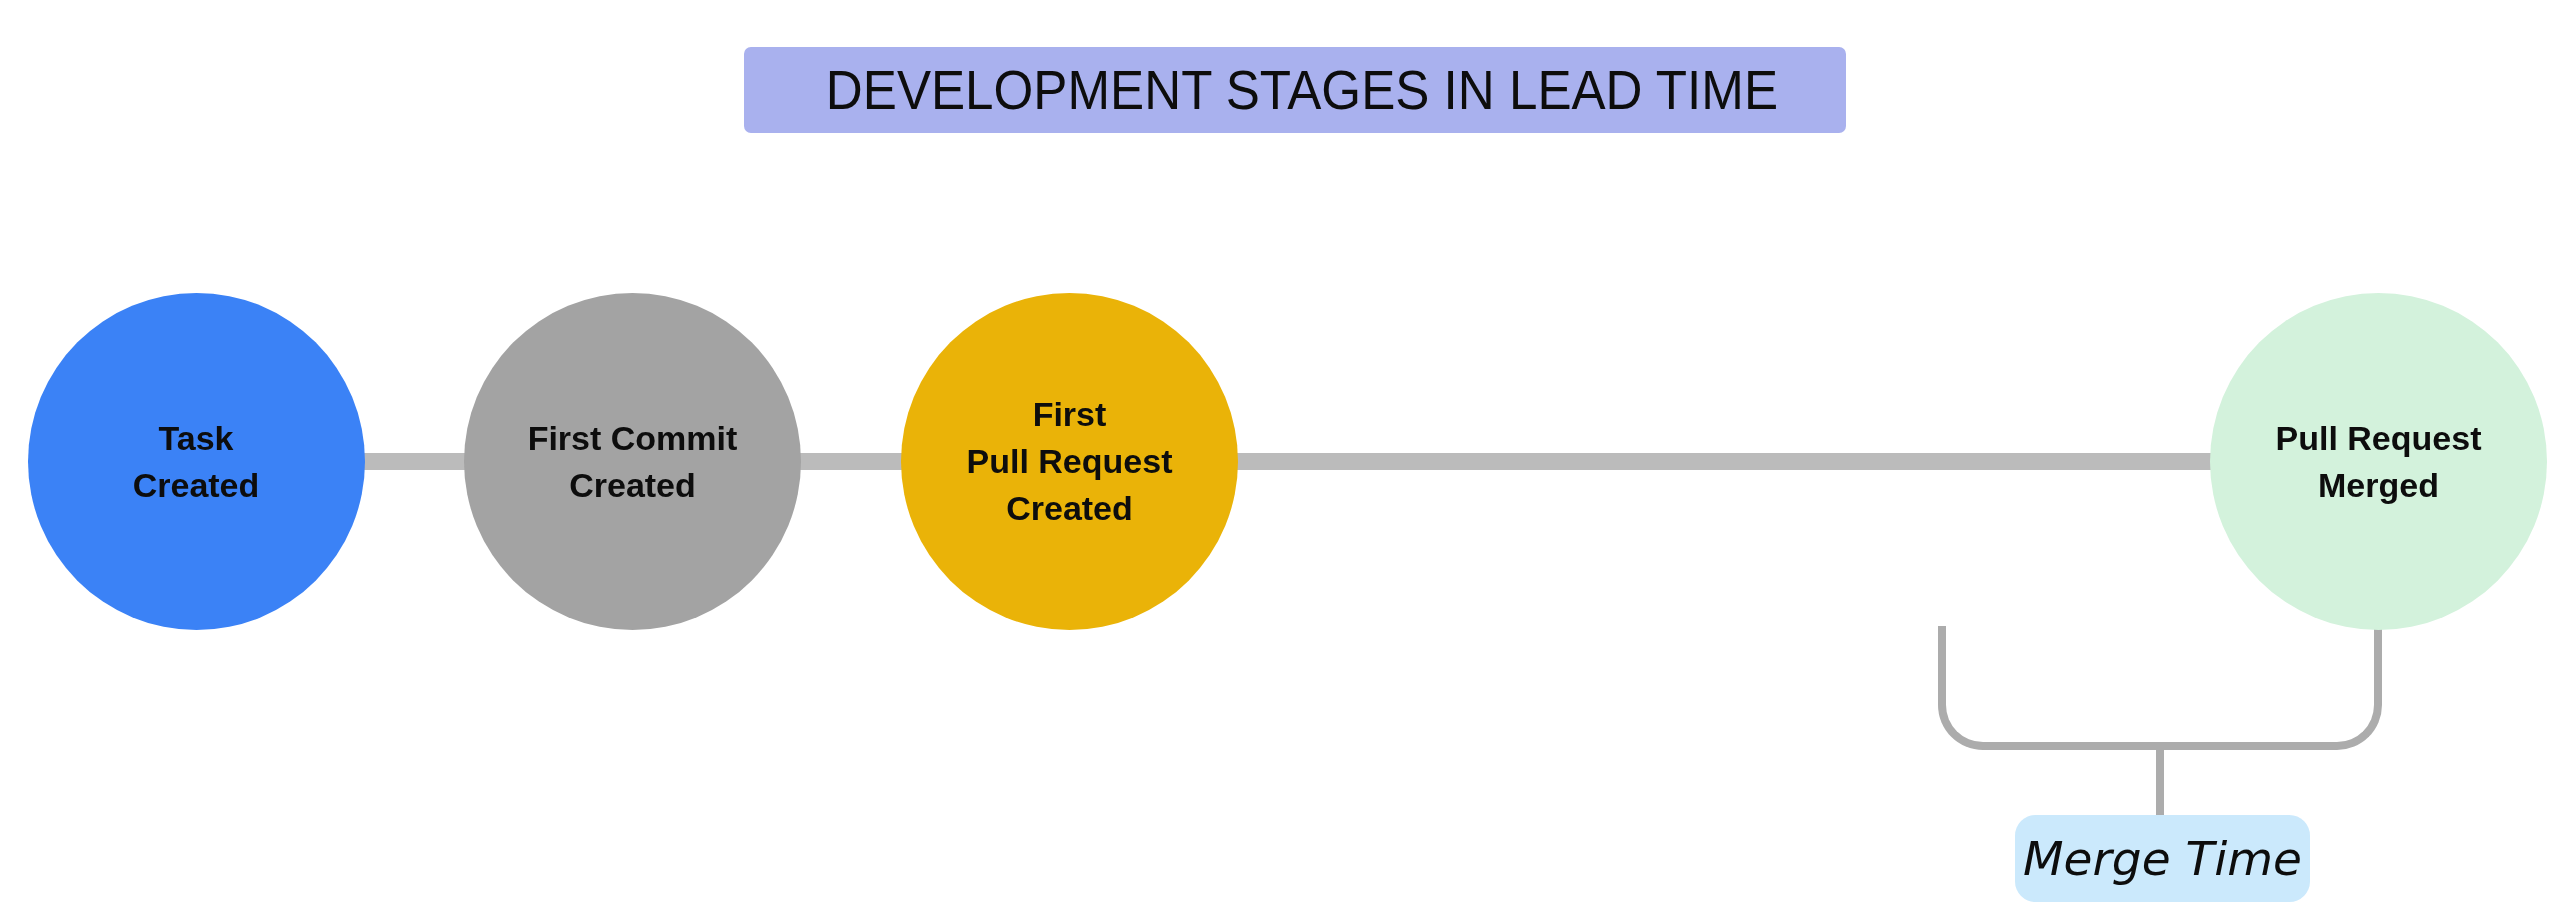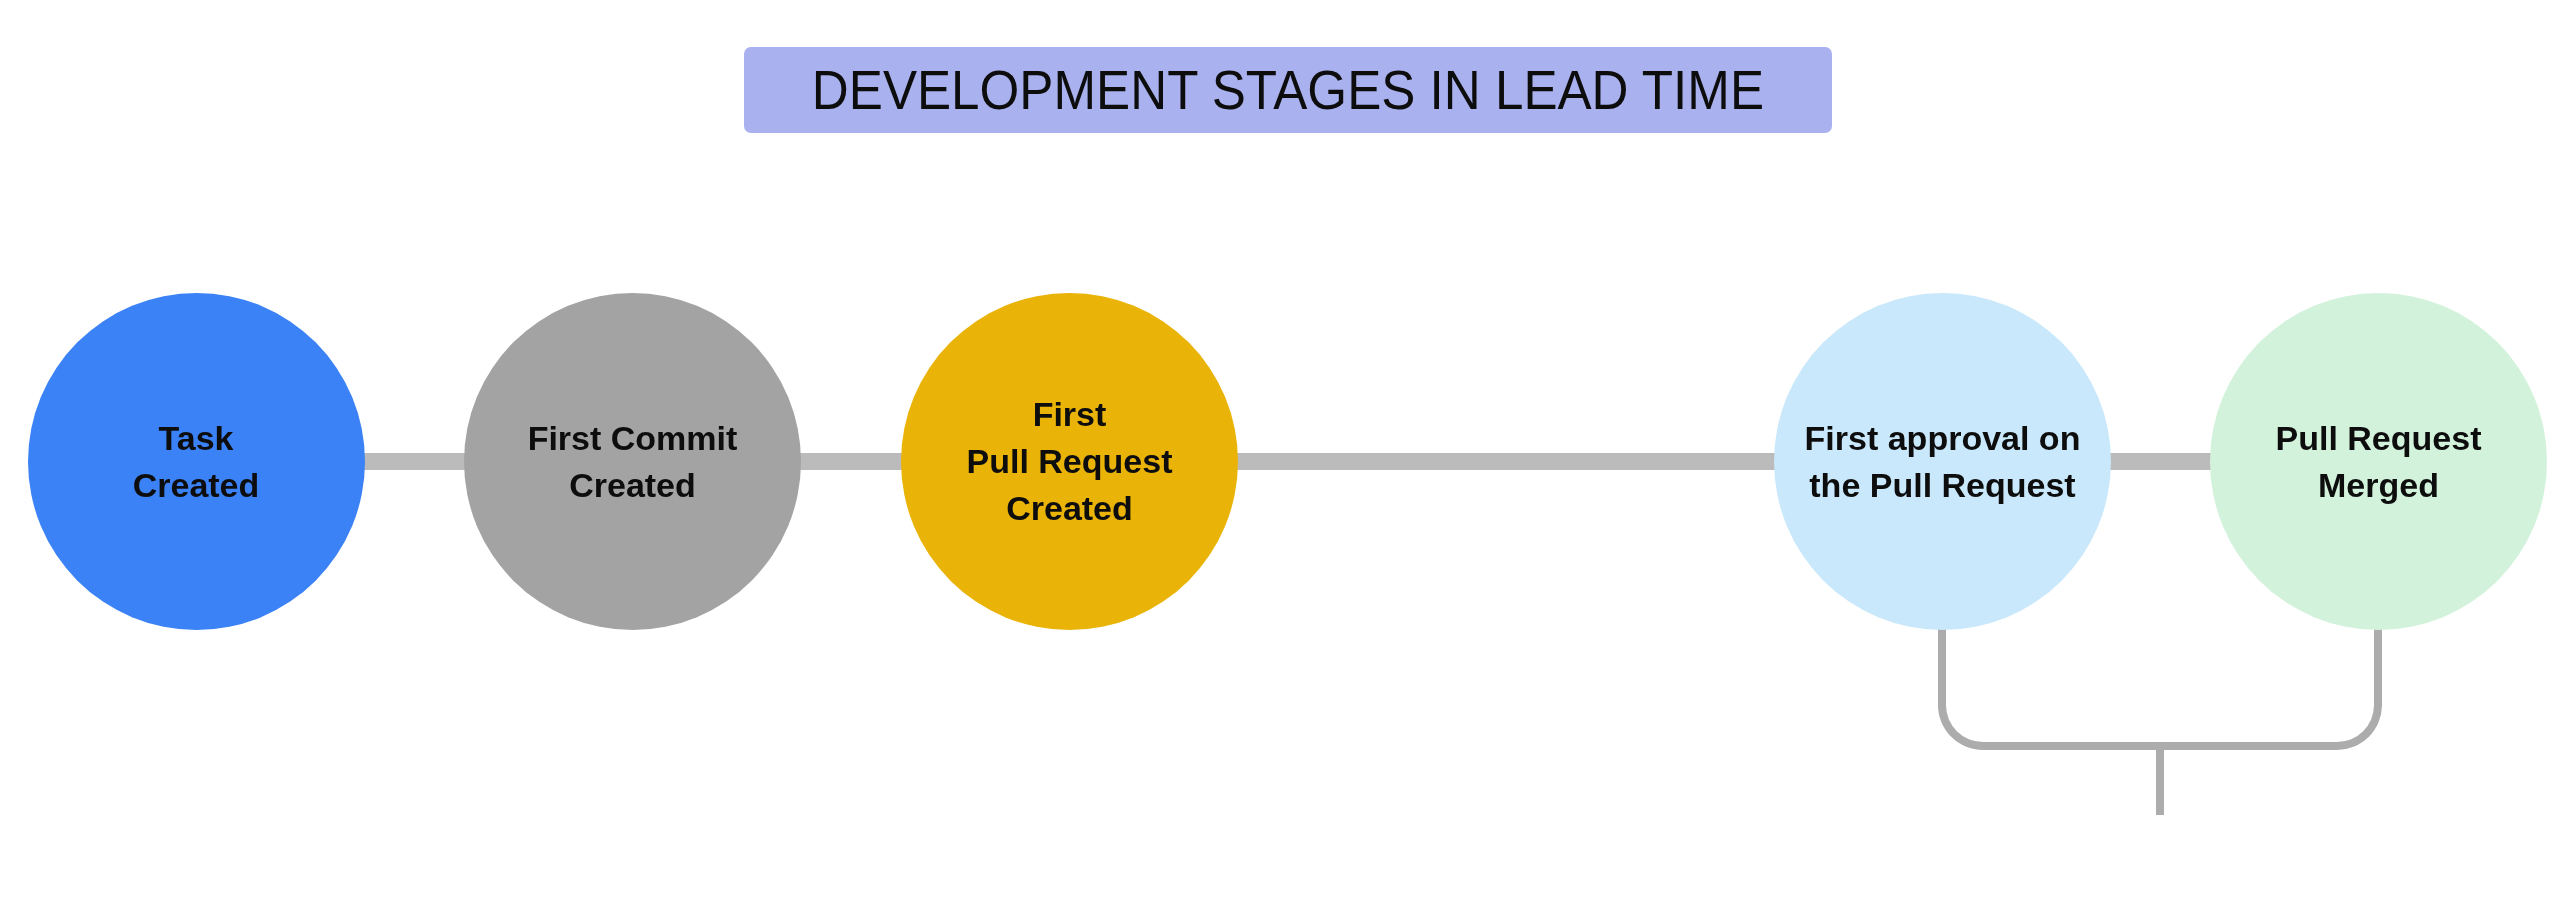--- a/index.html
+++ b/index.html
@@ -16,20 +16,21 @@
   }
 
   
   .title-box {
     position: absolute;
     left: 744px; top: 47px;
     width: 1088px; height: 86px;
     border-radius: 6.9px;
     display: flex; align-items: center; justify-content: center;
     z-index: 3;
+    padding-left: 14px;
   }
   .title-text {
     font-size: 55px;
     font-weight: 400;
     color: #0d0d0d;
     white-space: nowrap;
     letter-spacing: 0px;
     transform: scaleX(0.93);
     transform-origin: center center;
   }
@@ -127,28 +128,27 @@
 Created</span>
   </div>
 
   <div class="circle c3" style="background-color: #eab308;">
     <span class="circle-label">First
 Pull Request
 Created</span>
   </div>
 
 
-  <div class="circle c5" style="background-color: rgb(201, 232, 251);">
-    <span class="circle-label">First approval on
-the Pull Request</span>
-  </div>
 
   <div class="circle c6" style="background-color: rgb(211, 242, 220);">
     <span class="circle-label">Pull Request
 Merged</span>
   </div>
 
   <div class="bracket" style="border-color: rgb(172, 172, 172);"></div>
   <div class="bracket-stem" style="background-color: rgb(172, 172, 172);"></div>
 
+  <div class="merge-label" style="background-color: rgb(203, 233, 252);">
+    <span class="merge-label-text">Merge Time</span>
+  </div>
 
 </div>
 
 
 </body></html>

